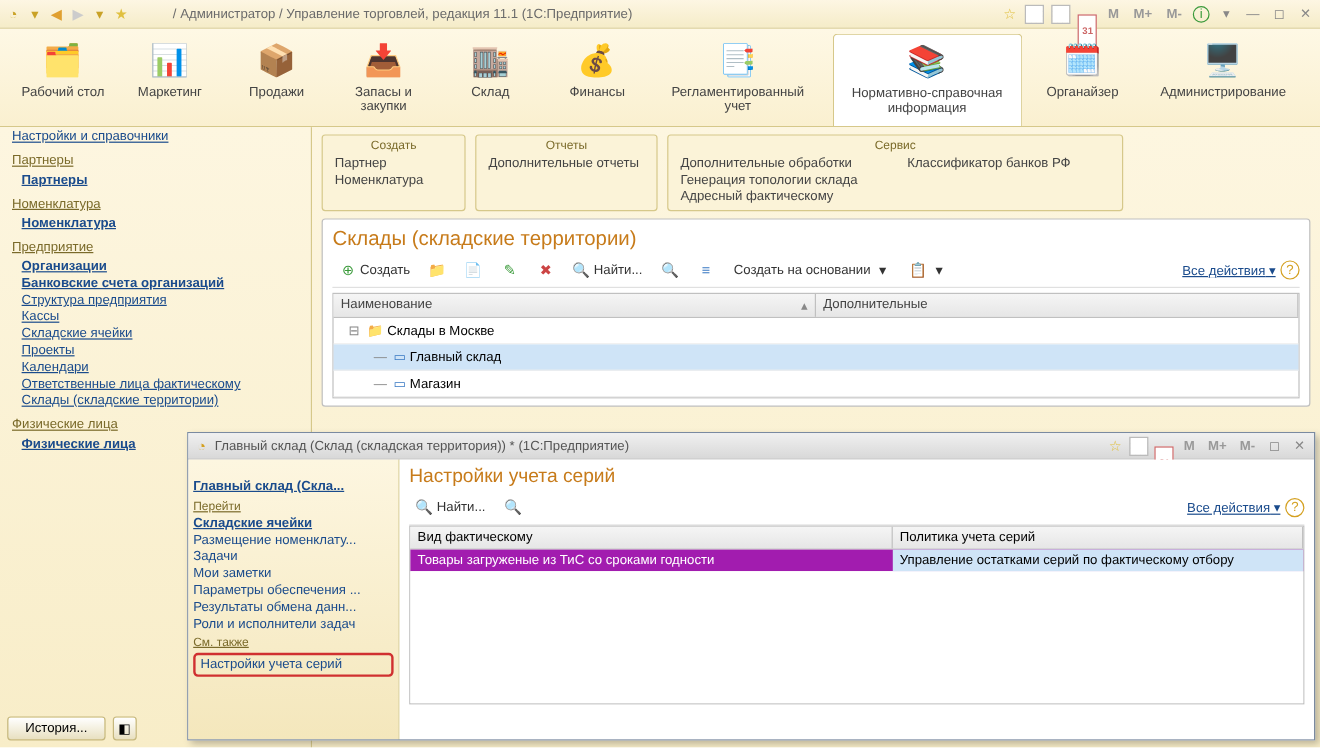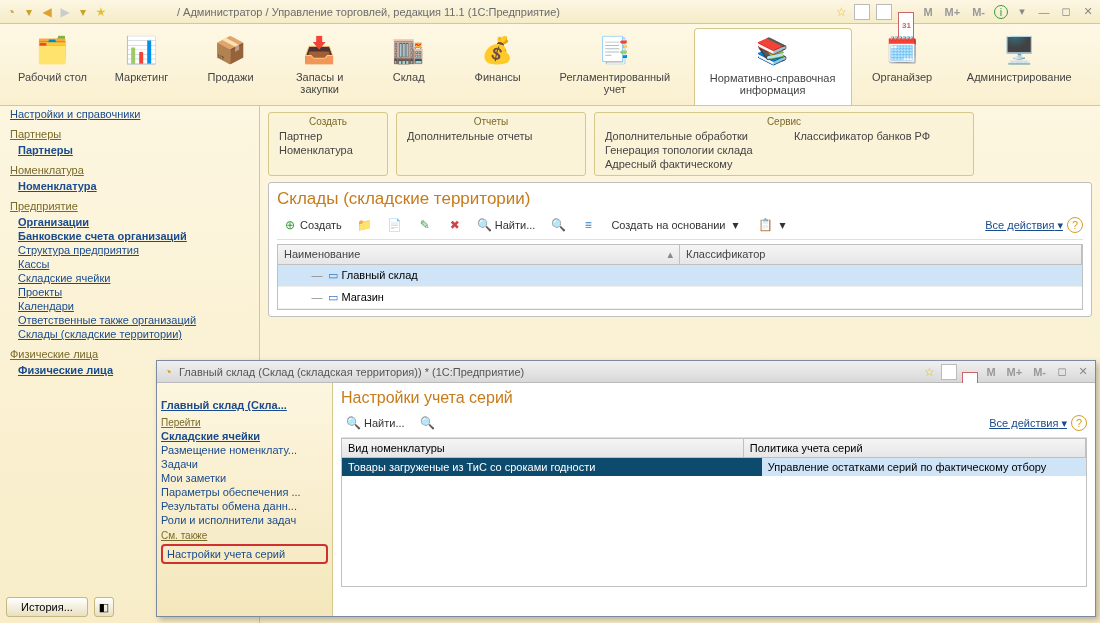--- a/index.html
+++ b/index.html
@@ -2,21 +2,21 @@
 <html><head>
 <meta charset="utf-8">
 <style>
 * { box-sizing: border-box; margin: 0; padding: 0; }
 body { font-family: Arial, sans-serif; font-size: 11px; background: #fff; width: 1100px; height: 623px; overflow: hidden; position: relative; }
 
 
 .titlebar { height: 24px; background: linear-gradient(#fdf6e3,#f5ecc8); display: flex; align-items: center; padding: 0 4px; border-bottom: 1px solid #d6c88a; }
 .titlebar .tb-left { display: flex; align-items: center; gap: 4px; }
 .tb-icon { width: 14px; height: 14px; display: inline-flex; align-items: center; justify-content: center; font-size: 12px; color: #c9a227; cursor: pointer; }
-.tb-title { margin-left: 69px; color: #6b6b6b; font-size: 11px; }
+.tb-title { margin-left: 36px; color: #6b6b6b; font-size: 11px; }
 .titlebar .tb-right { margin-left: auto; display: flex; align-items: center; gap: 6px; }
 .tb-btn { width: 16px; height: 16px; display: inline-flex; align-items: center; justify-content: center; color: #888; font-size: 11px; cursor: pointer; }
 .mini-cal { width:16px;height:28px;border:1px solid #c66;background:#fff;display:inline-flex;align-items:center;justify-content:center;font-size:8px;color:#c66;font-weight:bold;margin-top:28px;}
 .mini-grid { width:16px;height:16px;border:1px solid #bbb;background:linear-gradient(#fff,#fff) padding-box,linear-gradient(90deg,#bbb 1px,transparent 1px) 0 0/4px 4px,linear-gradient(#bbb 1px,transparent 1px) 0 0/4px 4px;}
 .m-box { padding:1px 3px;color:#999;font-weight:bold;font-size:11px;cursor:pointer;}
 
 
 .main-toolbar { height: 82px; background: linear-gradient(#fef8e5,#faf0d0); border-bottom: 1px solid #d6c88a; display: flex; padding: 4px 14px 0; gap: 12px; }
 .tool-item { display: flex; flex-direction: column; align-items: center; width: 78px; cursor: pointer; padding-top:3px;}
 .tool-item.wide { width: 135px; }
@@ -33,21 +33,21 @@
 .nav-link.bold { font-weight:bold; }
 .left-bottom { position:absolute; bottom:6px; left:6px; display:flex; gap:6px;justify-content:center; }
 .hist-btn { background:linear-gradient(#fff,#e8e0c0); border:1px solid #c5b77d; border-radius:3px; padding:2px 14px; font-size:11px; cursor:pointer;}
 .sq-btn { width:20px;height:20px;border:1px solid #c5b77d;border-radius:3px;background:linear-gradient(#fff,#e8e0c0);display:inline-flex;align-items:center;justify-content:center;font-size:11px;cursor:pointer;}
 
 .right-area { flex:1; background: linear-gradient(#fdf6e0,#f8edc8); position:relative;}
 .panel-row { display:flex; gap:8px; padding:6px 8px 4px;}
 .panel-box { background:#fbf3d8; border:1px solid #d6c88a; border-radius:3px; padding:2px 0 4px;}
 .panel-box .ptitle { text-align:center; color:#7a6a2a; font-size:10px; padding:1px 0 2px;}
 .panel-box .pitem { color:#444; font-size:11px; padding:1px 10px; cursor:pointer;}
-.panel-box.w1{width:120px;} .panel-box.w2{width:190px;} .panel-box.w3{width:380px;}
+.panel-box.w1{width:120px;} .panel-box.w2{width:152px;} .panel-box.w3{width:380px;}
 .panel-box.w3 .cols{display:flex;}
 .panel-box.w3 .col{flex:1;}
 
 .main-panel { margin:2px 8px 0; background:#fff; border:1px solid #bfbfbf; border-radius:3px; padding:6px 8px; }
 .mp-title { color:#c77b1a; font-size:17px; margin-bottom:4px; }
 .mp-toolbar { display:flex; align-items:center; gap:4px; padding:2px 0 4px; border-bottom:1px solid #e0e0e0;}
 .mp-btn { display:inline-flex; align-items:center; gap:3px; padding:2px 5px; border:1px solid transparent; border-radius:3px; cursor:pointer; font-size:11px; color:#333;}
 .icn { width:14px;height:14px;display:inline-flex;align-items:center;justify-content:center;font-size:12px;}
 .icn.green{color:#3a9a3a;} .icn.yellow{color:#d4a020;} .icn.red{color:#c44;} .icn.blue{color:#3a7ac4;}
 .mp-spacer{flex:1;}
@@ -73,21 +73,21 @@
 .sw-left .swl-title{color:#1a4b8c;font-weight:bold;font-size:11px;text-decoration:underline;margin-bottom:6px;cursor:pointer;}
 .sw-left .swl-head{color:#7a6a2a;font-size:10px;text-decoration:underline;margin:4px 0 2px;}
 .sw-left .swl-link{color:#1a4b8c;font-size:11px;margin:2px 0;cursor:pointer;display:block;}
 .sw-left .swl-link.bold{font-weight:bold;text-decoration:underline;}
 .sw-left .swl-highlight{border:2px solid #d03030;border-radius:4px;padding:2px 4px;margin:3px 0;}
 .sw-right{flex:1;padding:6px 8px;background:#fff;}
 .sw-right .swr-title{color:#c77b1a;font-size:16px;margin-bottom:4px;}
 .sw-grid{border:1px solid #c0c0c0;}
 .sw-grid .sgh{display:flex;background:linear-gradient(#f5f5f5,#e6e6e6);border-bottom:1px solid #c0c0c0;}
 .sw-grid .sgh .c{padding:3px 6px;border-right:1px solid #c0c0c0;font-size:11px;}
-.sw-grid .sgr{display:flex;background:#0c4a6e;color:#fff;gap:18px;}
+.sw-grid .sgr{display:flex;background:#a21caf;color:#fff;}
 .sw-grid .sgr .c{padding:3px 6px;font-size:11px;}
 </style>
 </head>
 <body>
 
 <div class="titlebar">
   <div class="tb-left">
     <span class="tb-icon">◔</span>
     <span class="tb-icon">▾</span>
     <span class="tb-icon" style="color:#e0a030">◀</span>
@@ -168,21 +168,21 @@
     <div class="nav-group-title">Номенклатура</div>
     <a class="nav-link bold">Номенклатура</a>
     <div class="nav-group-title">Предприятие</div>
     <a class="nav-link bold">Организации</a>
     <a class="nav-link bold">Банковские счета организаций</a>
     <a class="nav-link">Структура предприятия</a>
     <a class="nav-link">Кассы</a>
     <a class="nav-link">Складские ячейки</a>
     <a class="nav-link">Проекты</a>
     <a class="nav-link">Календари</a>
-    <a class="nav-link">Ответственные также организаций</a>
+    <a class="nav-link">Ответственные лица фактическому</a>
     <a class="nav-link">Склады (складские территории)</a>
     <div class="nav-group-title">Физические лица</div>
     <a class="nav-link bold">Физические лица</a>
     <div class="left-bottom">
       <button class="hist-btn">История...</button>
       <span class="sq-btn">◧</span>
     </div>
   </div>
 
   <div class="right-area">
@@ -248,23 +248,27 @@
             <span class="icn yellow">📋</span>
             <span class="icn">▾</span>
           </span>
         <div class="mp-spacer"></div>
         <span class="mp-actions"><span>Все действия</span> ▾</span>
         <span class="help-circ">?</span>
       </div>
       <div class="grid">
         <div class="grid-header">
           <div class="gh" style="flex:1"><span>Наименование</span> <span style="float:right;color:#888">▴</span></div>
-          <div class="gh" style="flex:1">Классификатор</div>
+          <div class="gh" style="flex:1">Дополнительные</div>
         </div>
         <div class="grid-body">
+          <div class="gr">
+              <div class="gc" style="flex:1"><span class="tree-ind">⊟</span><span class="folder-i">📁</span> <span>Склады в Москве</span></div>
+              <div class="gc" style="flex:1"></div>
+            </div>
           <div class="gr sel">
               <div class="gc" style="flex:1"><span class="tree-ind" style="margin-left:22px">—</span><span style="color:#3a7ac4">▭</span> <span>Главный склад</span></div>
               <div class="gc" style="flex:1"></div>
             </div>
           <div class="gr">
               <div class="gc" style="flex:1"><span class="tree-ind" style="margin-left:22px">—</span><span style="color:#3a7ac4">▭</span> <span>Магазин</span></div>
               <div class="gc" style="flex:1"></div>
             </div>
         </div>
       </div>
@@ -312,21 +316,21 @@
           </span>
         <span class="mp-btn">
             <span class="icn red">🔍</span>
           </span>
         <div class="mp-spacer"></div>
         <span class="mp-actions"><span>Все действия</span> ▾</span>
         <span class="help-circ">?</span>
       </div>
       <div class="sw-grid">
         <div class="sgh">
-          <div class="c" style="width:54%">Вид номенклатуры</div>
+          <div class="c" style="width:54%">Вид фактическому</div>
           <div class="c" style="flex:1">Политика учета серий</div>
         </div>
         <div class="sgr">
           <div class="c" style="width:54%">Товары загруженые из ТиС со сроками годности</div>
           <div class="c" style="flex:1;background:#cfe4f7;color:#000">Управление остатками серий по фактическому отбору</div>
         </div>
         <div style="height:110px;background:#fff"></div>
       </div>
     </div>
   </div>

